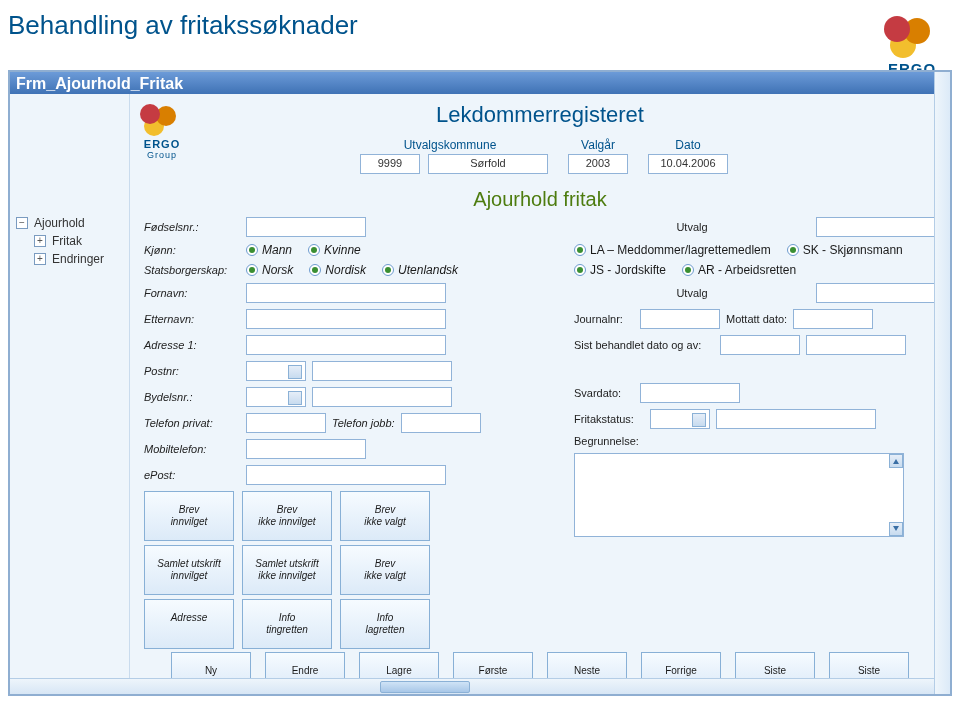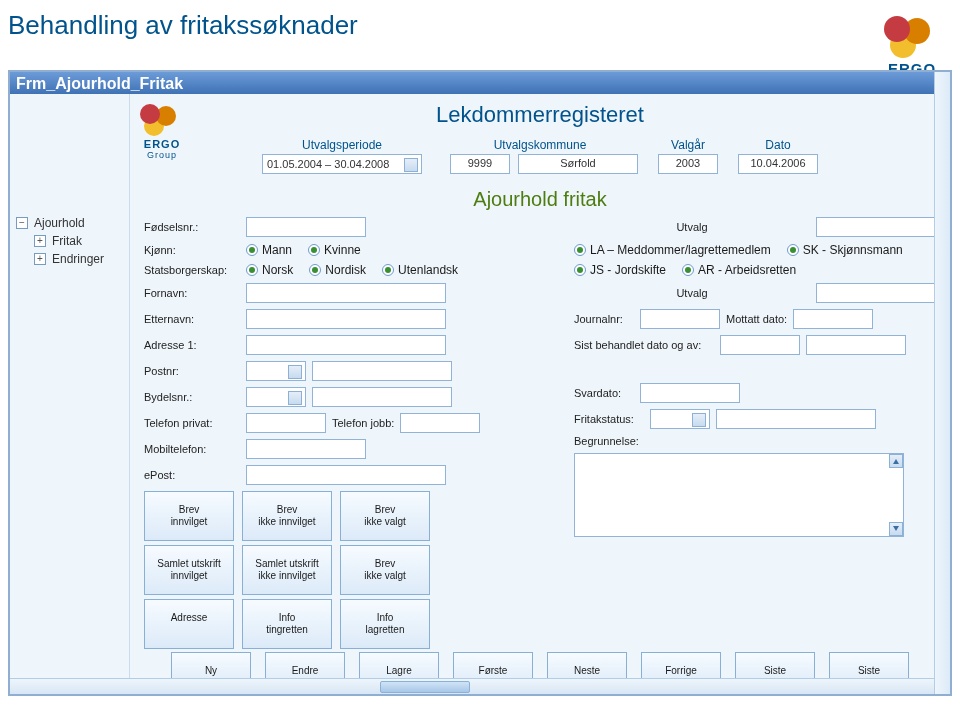--- a/index.html
+++ b/index.html
@@ -67,21 +67,21 @@
   .side-scroll { position: absolute; right: 0; top: 0; bottom: 0; width: 16px; background: linear-gradient(90deg,#eef5fb,#dceaf8); border-left: 1px solid #b4cde6; }
 
   .textarea { border: 1px solid #91b3d8; background: #fff; width: 330px; height: 84px; position: relative; }
   .textarea .sbup, .textarea .sbdn { position: absolute; right: 0; width: 14px; height: 14px; background: linear-gradient(#e6eef8,#c7dbef); border: 1px solid #8bb1d6; }
   .textarea .sbup { top: 0; } .textarea .sbdn { bottom: 0; }
   .textarea .sbup::after, .textarea .sbdn::after { content: ''; position: absolute; left: 3px; width: 0; height: 0; border-left: 3px solid transparent; border-right: 3px solid transparent; }
   .textarea .sbup::after { top: 4px; border-bottom: 5px solid #3a6fa5; }
   .textarea .sbdn::after { bottom: 4px; border-top: 5px solid #3a6fa5; }
 
   .two-col { display: flex; gap: 30px; margin-top: 6px; }
-  .left-side { width: 400px; }
+  .left-side { width: 400px; font-style: italic; }
   .right-side { flex: 1; }
 
   .fieldline { display: flex; align-items: center; margin-bottom: 6px; gap: 6px; }
   .fieldline .lbl { width: 96px; }
 </style>
 </head>
 <body>
 
 <div class="page-title">Behandling av fritakssøknader</div>
 
@@ -125,27 +125,20 @@
         <div class="logo-text">ERGO</div>
         <div class="logo-text" style="font-weight:normal;font-size:9px">Group</div>
       </div>
 
       <div class="header-center">
         <div class="appname">Lekdommerregisteret</div>
       </div>
 
       <div class="header-row">
         <div class="hcol">
-          <div class="lbl">Utvalgsperiode</div>
-          <div class="val combo w160">
-              <span>01.05.2004 – 30.04.2008</span>
-              <span class="arrow"></span>
-            </div>
-        </div>
-        <div class="hcol">
           <div class="lbl">Utvalgskommune</div>
           <div class="val row">
             <span class="tinput w60">9999</span>
             <span class="tinput w120">Sørfold</span>
           </div>
         </div>
         <div class="hcol">
           <div class="lbl">Valgår</div>
           <div class="val tinput w60">2003</div>
         </div>

